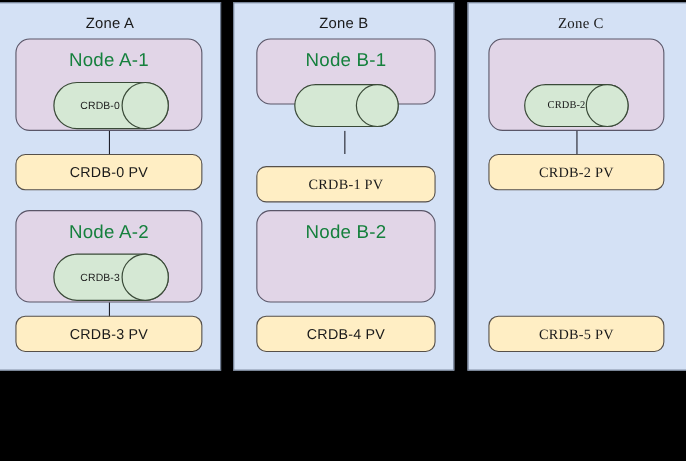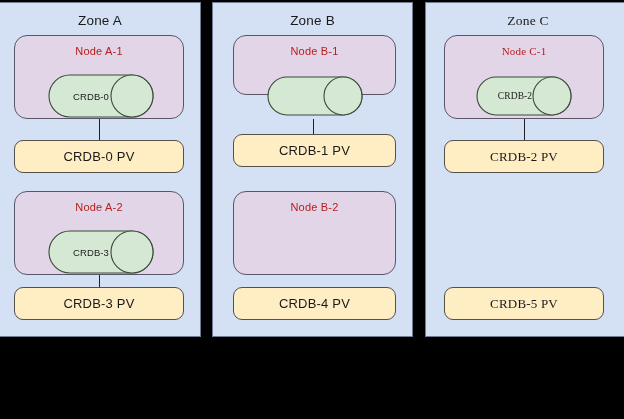--- a/index.html
+++ b/index.html
@@ -53,22 +53,22 @@
     border: 1px solid #5a5668;
     border-radius: 13px;
     box-sizing: border-box;
   }
   .node-title {
     position: absolute;
     left: 0;
     right: 0;
     top: 9px;
     text-align: center;
-    font-size: 11px;
-    color: #b91c1c;
+    font-size: 17px;
+    color: #15803d;
     letter-spacing: 0.2px;
   }
 
   .pv {
     position: absolute;
     background: #ffeec4;
     border: 1px solid #56504a;
     border-radius: 9px;
     box-sizing: border-box;
     display: flex;
@@ -152,34 +152,33 @@
       <div class="cylinder" style="left:33px; top:40px;">
         <svg width="96" height="40" viewBox="0 0 96 40">
           <path d="M20,1 L76,1 A19,19 0 0 1 76,39 L20,39 A19,19 0 0 1 20,1 Z" fill="#d5e8d4" stroke="#3a4a38" stroke-width="1.1"></path>
           <ellipse cx="76" cy="20" rx="19" ry="19" fill="#d5e8d4" stroke="#3a4a38" stroke-width="1.1"></ellipse>
         </svg>
       </div>
     </div>
 
     <div class="connector" style="left:100px; top:116px; height:21px;"></div>
 
-    <div class="pv" style="left:20px; top:131px; width:163px; height:33px;">CRDB-1 PV</div>
+    <div class="pv" style="left:20px; top:148px; width:163px; height:33px;font-family:Liberation Serif, serif;">CRDB-1 PV</div>
 
     <div class="node" style="left:20px; top:188px; width:163px; height:84px;padding-left:48px;">
       <div class="node-title">Node B-2</div>
     </div>
 
     <div class="pv" style="left:20px; top:284px; width:163px; height:33px;">CRDB-4 PV</div>
   </div>
 
   <div class="zone" id="zone-c">
     <div class="zone-title">Zone C</div>
 
     <div class="node" style="left:18px; top:32px; width:160px; height:84px;">
-      <div class="node-title">Node C-1</div>
       <div class="cylinder" style="left:31px; top:40px;">
         <svg width="96" height="40" viewBox="0 0 96 40">
           <path d="M20,1 L76,1 A19,19 0 0 1 76,39 L20,39 A19,19 0 0 1 20,1 Z" fill="#d5e8d4" stroke="#3a4a38" stroke-width="1.1"></path>
           <ellipse cx="76" cy="20" rx="19" ry="19" fill="#d5e8d4" stroke="#3a4a38" stroke-width="1.1"></ellipse>
         </svg>
         <div class="cyl-label" style="left:5px; width:68px;">CRDB-2</div>
       </div>
     </div>
 
     <div class="connector" style="left:98px; top:116px; height:21px;"></div>

